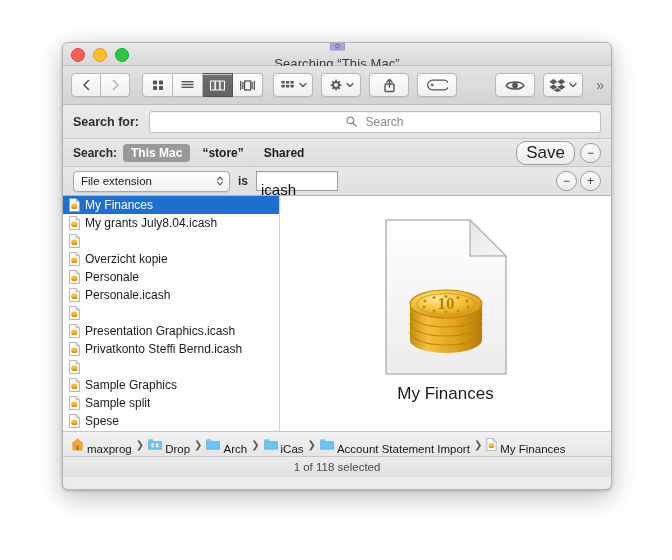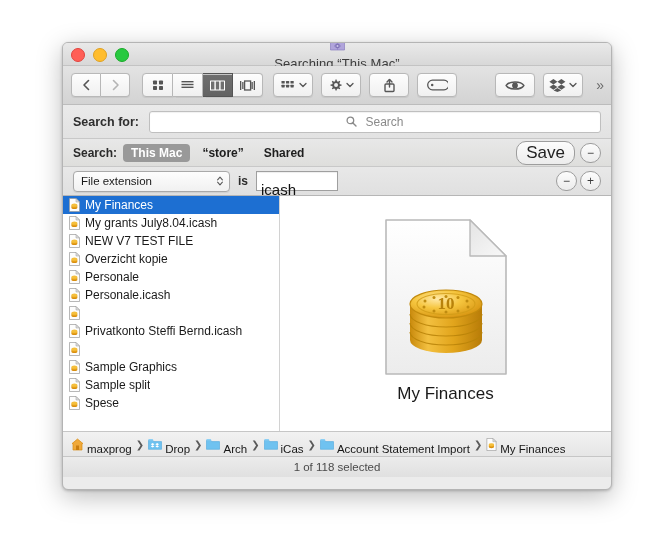--- a/index.html
+++ b/index.html
@@ -467,21 +467,20 @@
         <div class="row">
           <span>
             <svg width="11" height="14" viewBox="0 0 11 14">
                 <path d="M0.5 0.5 L7 0.5 L10.5 4 L10.5 13.5 L0.5 13.5 Z" fill="#fdfdfd" stroke="#9a9a9a" stroke-width="0.7"></path>
                 <path d="M7 0.5 L10.5 4 L7 4 Z" fill="#dfdfdf" stroke="#9a9a9a" stroke-width="0.5"></path>
                 <ellipse cx="5.4" cy="9.5" rx="3" ry="1.5" fill="#d98f10"></ellipse>
                 <ellipse cx="5.4" cy="8.3" rx="3" ry="1.5" fill="#eaa51c"></ellipse>
                 <ellipse cx="5.4" cy="7.2" rx="3" ry="1.6" fill="#f5bf3c"></ellipse>
               </svg>
           </span>
-          <span class="row-label">NEW V7 TEST FILE</span>
         </div>
 
         <div class="row">
           <span>
             <svg width="11" height="14" viewBox="0 0 11 14">
                 <path d="M0.5 0.5 L7 0.5 L10.5 4 L10.5 13.5 L0.5 13.5 Z" fill="#fdfdfd" stroke="#9a9a9a" stroke-width="0.7"></path>
                 <path d="M7 0.5 L10.5 4 L7 4 Z" fill="#dfdfdf" stroke="#9a9a9a" stroke-width="0.5"></path>
                 <ellipse cx="5.4" cy="9.5" rx="3" ry="1.5" fill="#d98f10"></ellipse>
                 <ellipse cx="5.4" cy="8.3" rx="3" ry="1.5" fill="#eaa51c"></ellipse>
                 <ellipse cx="5.4" cy="7.2" rx="3" ry="1.6" fill="#f5bf3c"></ellipse>
@@ -521,20 +520,32 @@
             <svg width="11" height="14" viewBox="0 0 11 14">
                 <path d="M0.5 0.5 L7 0.5 L10.5 4 L10.5 13.5 L0.5 13.5 Z" fill="#fdfdfd" stroke="#9a9a9a" stroke-width="0.7"></path>
                 <path d="M7 0.5 L10.5 4 L7 4 Z" fill="#dfdfdf" stroke="#9a9a9a" stroke-width="0.5"></path>
                 <ellipse cx="5.4" cy="9.5" rx="3" ry="1.5" fill="#d98f10"></ellipse>
                 <ellipse cx="5.4" cy="8.3" rx="3" ry="1.5" fill="#eaa51c"></ellipse>
                 <ellipse cx="5.4" cy="7.2" rx="3" ry="1.6" fill="#f5bf3c"></ellipse>
               </svg>
           </span>
         </div>
 
+        <div class="row">
+          <span>
+            <svg width="11" height="14" viewBox="0 0 11 14">
+                <path d="M0.5 0.5 L7 0.5 L10.5 4 L10.5 13.5 L0.5 13.5 Z" fill="#fdfdfd" stroke="#9a9a9a" stroke-width="0.7"></path>
+                <path d="M7 0.5 L10.5 4 L7 4 Z" fill="#dfdfdf" stroke="#9a9a9a" stroke-width="0.5"></path>
+                <ellipse cx="5.4" cy="9.5" rx="3" ry="1.5" fill="#d98f10"></ellipse>
+                <ellipse cx="5.4" cy="8.3" rx="3" ry="1.5" fill="#eaa51c"></ellipse>
+                <ellipse cx="5.4" cy="7.2" rx="3" ry="1.6" fill="#f5bf3c"></ellipse>
+              </svg>
+          </span>
+          <span class="row-label">Presentation Graphics.icash</span>
+        </div>
 
         <div class="row">
           <span>
             <svg width="11" height="14" viewBox="0 0 11 14">
                 <path d="M0.5 0.5 L7 0.5 L10.5 4 L10.5 13.5 L0.5 13.5 Z" fill="#fdfdfd" stroke="#9a9a9a" stroke-width="0.7"></path>
                 <path d="M7 0.5 L10.5 4 L7 4 Z" fill="#dfdfdf" stroke="#9a9a9a" stroke-width="0.5"></path>
                 <ellipse cx="5.4" cy="9.5" rx="3" ry="1.5" fill="#d98f10"></ellipse>
                 <ellipse cx="5.4" cy="8.3" rx="3" ry="1.5" fill="#eaa51c"></ellipse>
                 <ellipse cx="5.4" cy="7.2" rx="3" ry="1.6" fill="#f5bf3c"></ellipse>
               </svg>

